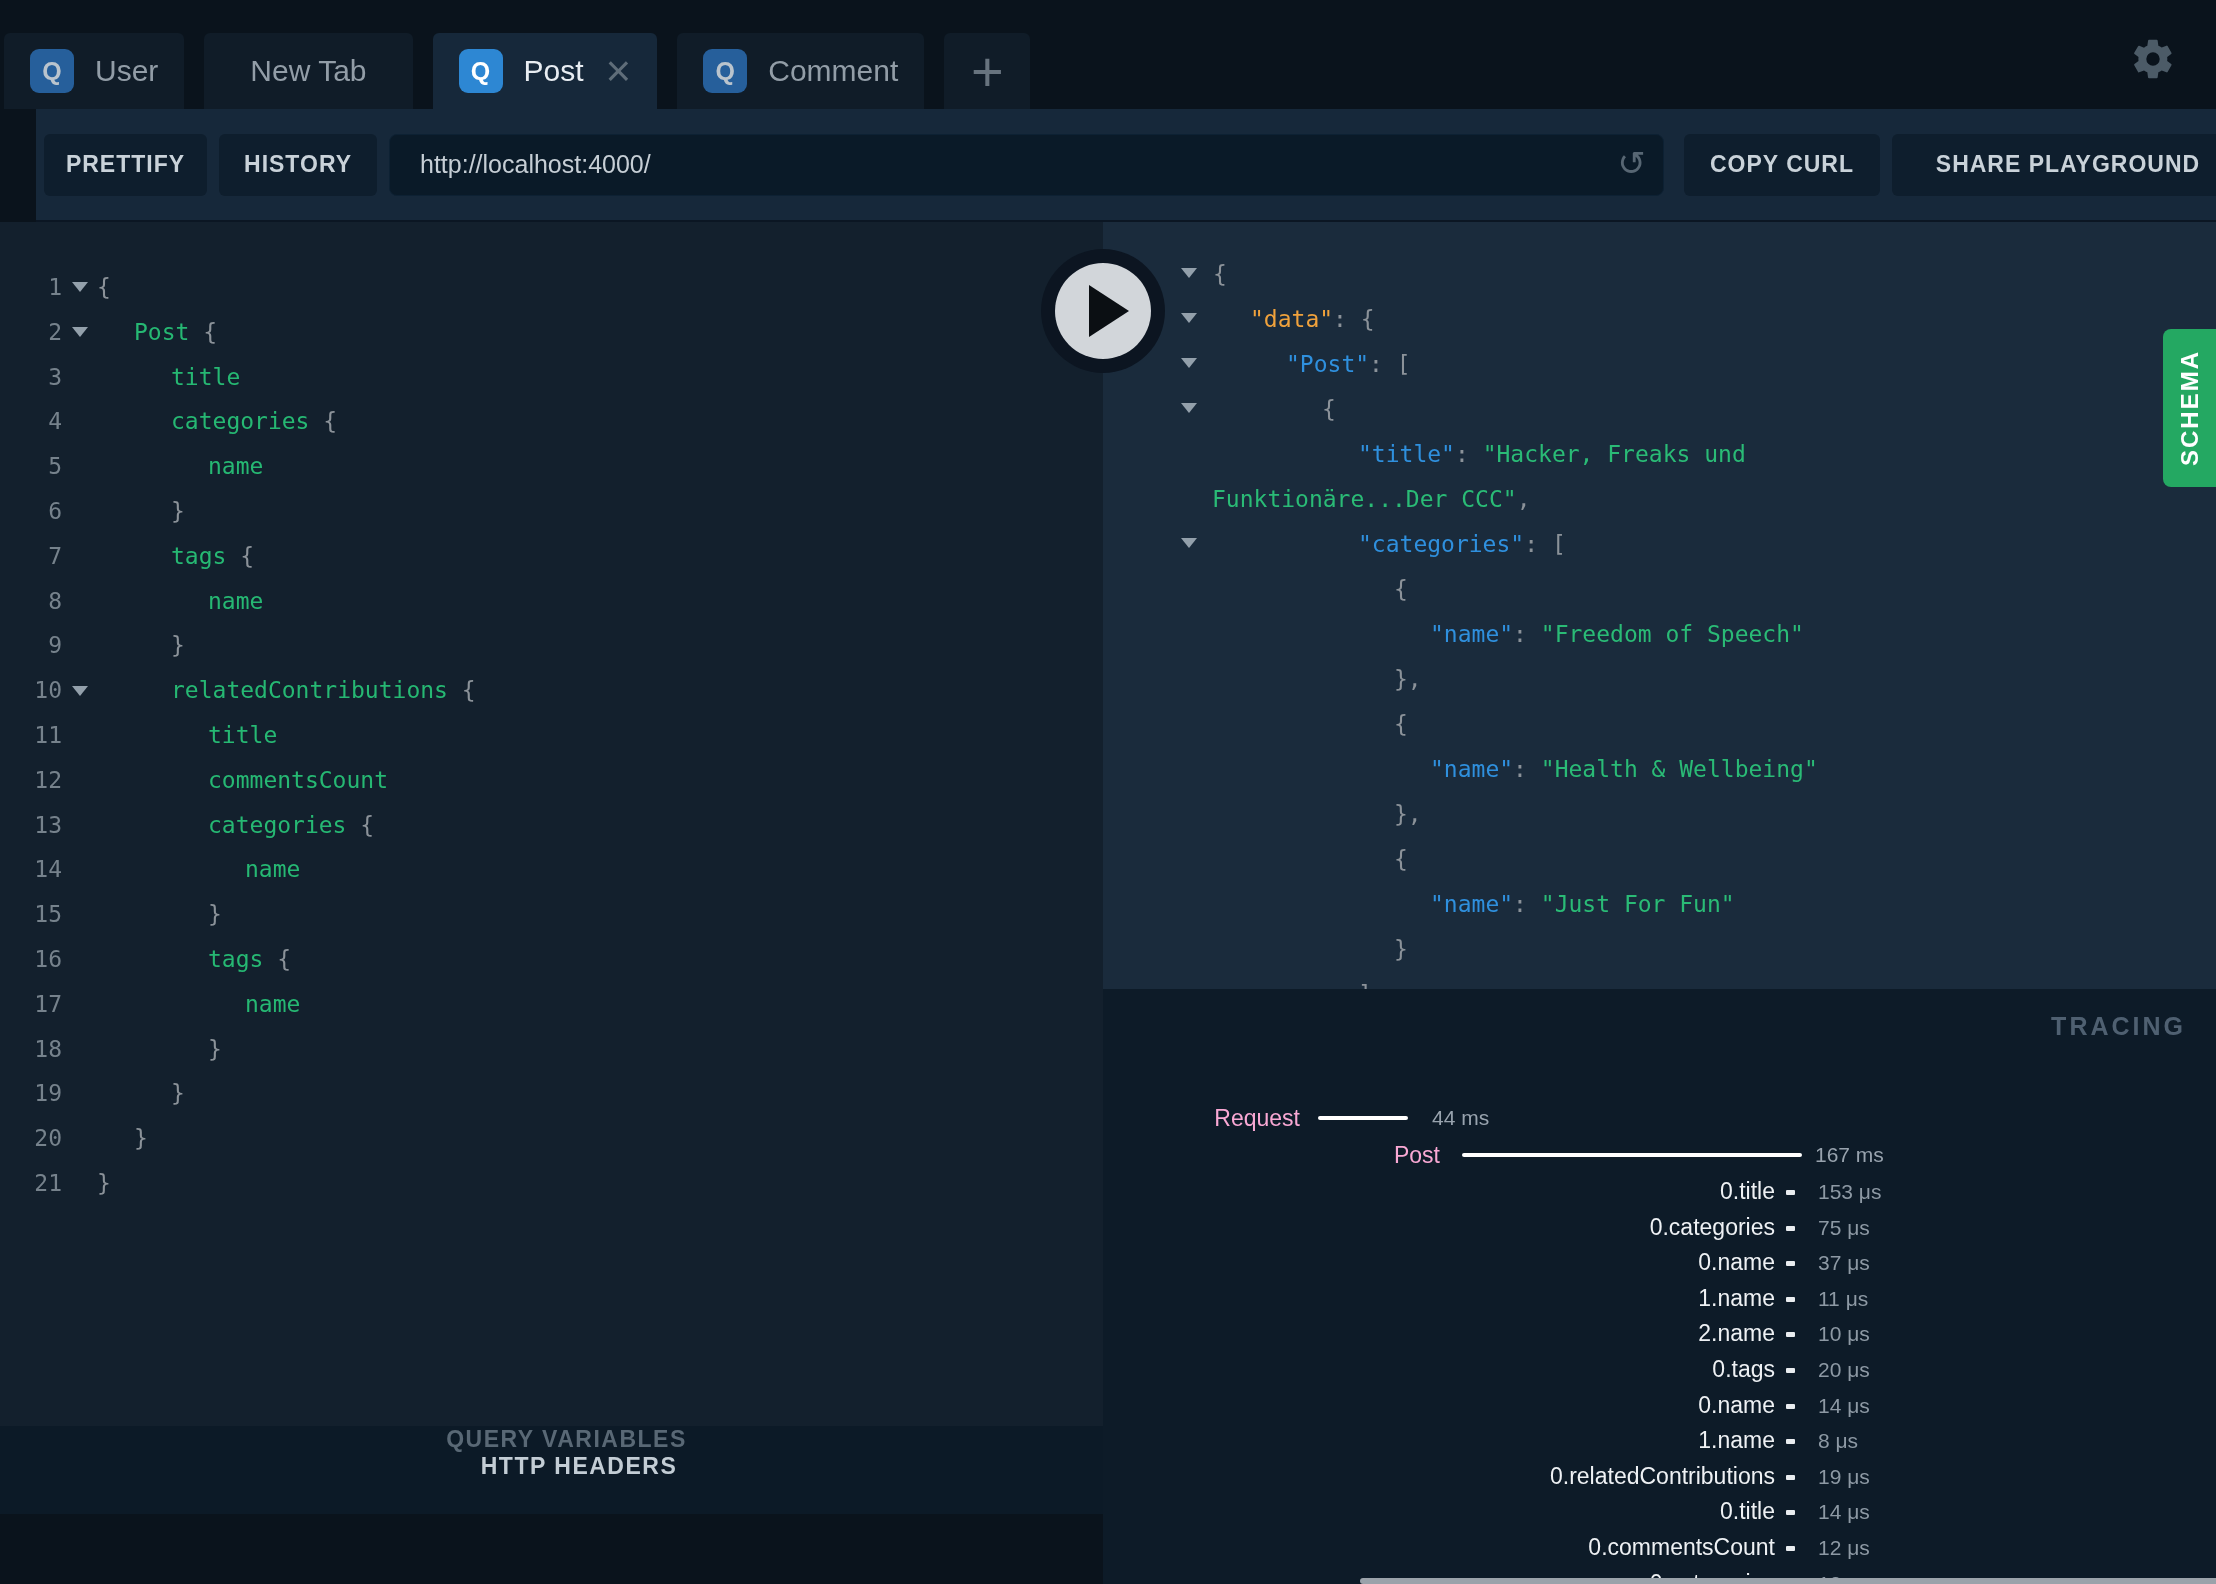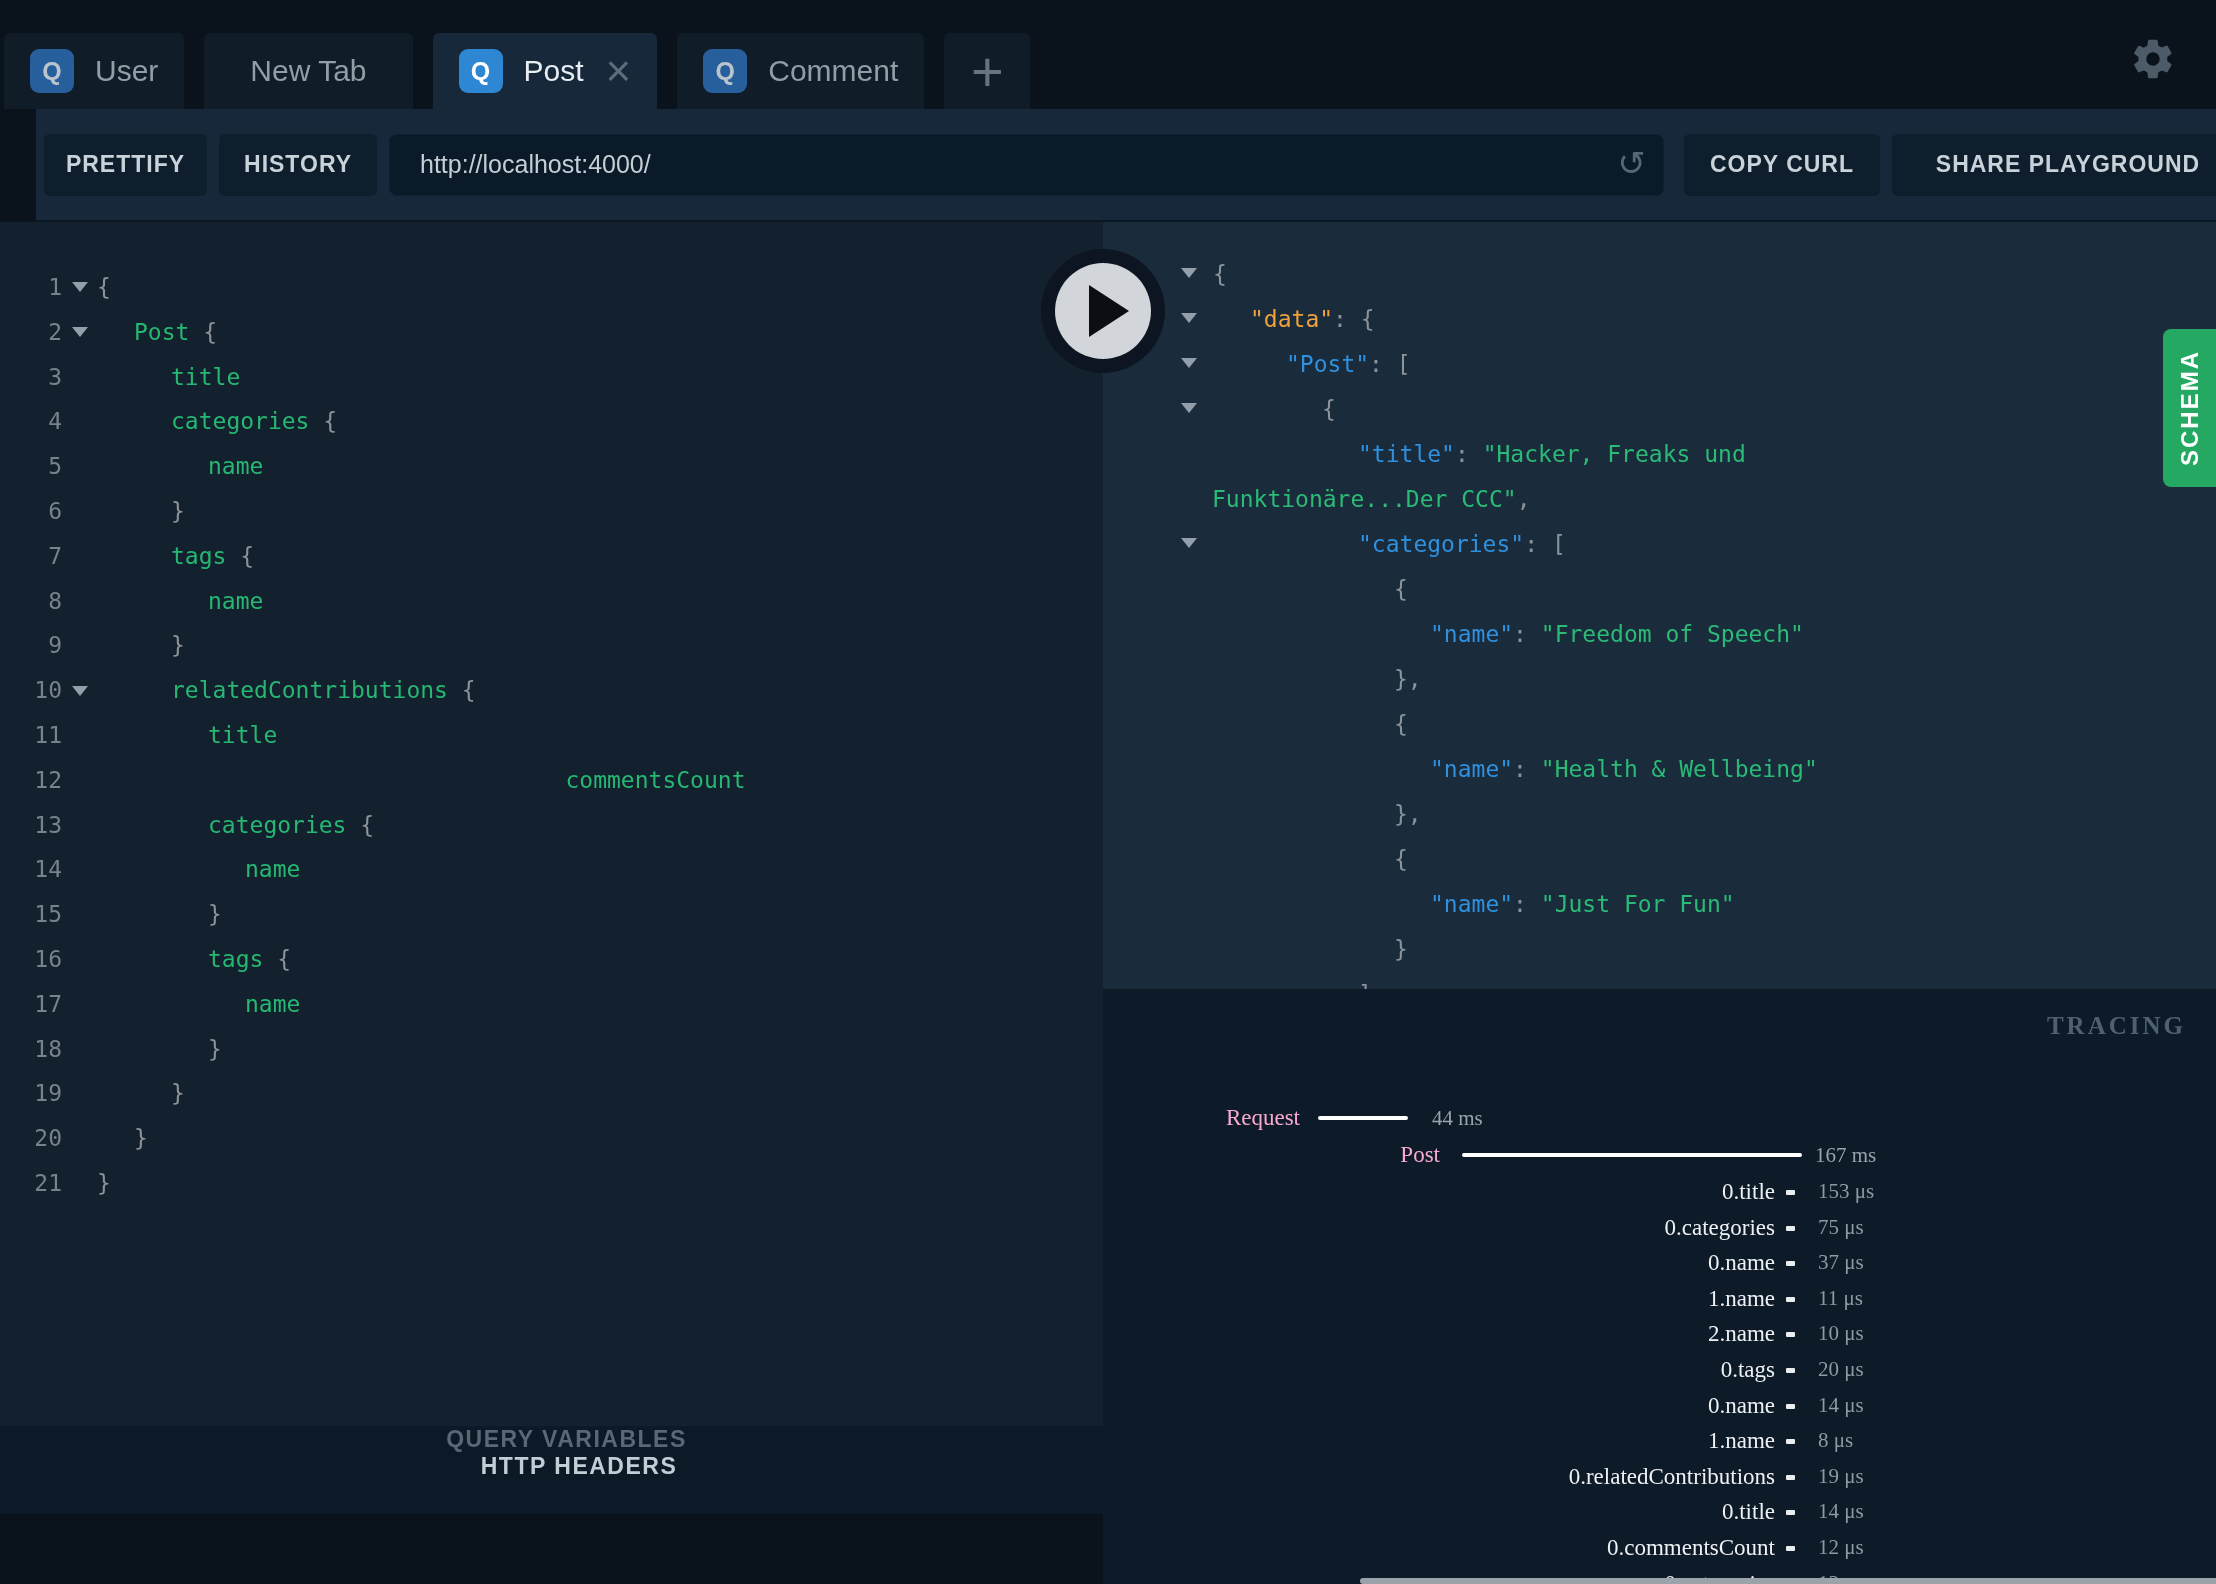--- a/index.html
+++ b/index.html
@@ -82,21 +82,21 @@
 
   
   .schema-tab { position:absolute; right:0; top:107px; width:53px; height:158px; background:#24a862;
                 border-radius:8px 0 0 8px; display:flex; align-items:center; justify-content:center;
                 cursor:pointer; }
   .schema-tab span { transform:rotate(-90deg); color:#ffffff; font-size:24px; font-weight:bold;
                      letter-spacing:2px; white-space:nowrap; }
 
   
   .tracing { position:absolute; left:1103px; top:767px; width:1113px; height:595px; background:#0d1b28;
-             overflow:hidden;font-family:Liberation Serif, serif; }
+             overflow:hidden; }
   .tr-title { position:absolute; top:23px; right:30px; color:#4f6071; font-size:25px; font-weight:bold;
               letter-spacing:3px; }
   .tr-spans { position:absolute; left:0; top:111px; width:1113px; }
   .tr-spanrow { position:relative; height:36.5px; }
   .tr-slabel { position:absolute; top:0; height:36.5px; line-height:36.5px; text-align:right;
                color:#f9a8d4; font-size:23px; left:0; }
   .tr-bar { position:absolute; top:16px; height:4px; background:#ffffff; border-radius:2px; }
   .tr-sval { position:absolute; top:0; height:36.5px; line-height:36.5px; color:#98a3ae; font-size:21px; }
   .tr-rows { position:absolute; left:0; top:185px; width:1113px; }
   .tr-row { position:relative; height:35.6px; }
@@ -155,21 +155,21 @@
       <div class="eline"><span class="lnum">2</span><span class="lfold"><span class="tri"></span></span><span class="lcode" style="padding-left: 37px;"><span class="tk-f">Post </span><span class="tk-p">{</span></span></div>
       <div class="eline"><span class="lnum">3</span><span class="lfold"></span><span class="lcode" style="padding-left: 74px;"><span class="tk-f">title</span></span></div>
       <div class="eline"><span class="lnum">4</span><span class="lfold"></span><span class="lcode" style="padding-left: 74px;"><span class="tk-f">categories </span><span class="tk-p">{</span></span></div>
       <div class="eline"><span class="lnum">5</span><span class="lfold"></span><span class="lcode" style="padding-left: 111px;"><span class="tk-f">name</span></span></div>
       <div class="eline"><span class="lnum">6</span><span class="lfold"></span><span class="lcode" style="padding-left: 74px;"><span class="tk-p">}</span></span></div>
       <div class="eline"><span class="lnum">7</span><span class="lfold"></span><span class="lcode" style="padding-left: 74px;"><span class="tk-f">tags </span><span class="tk-p">{</span></span></div>
       <div class="eline"><span class="lnum">8</span><span class="lfold"></span><span class="lcode" style="padding-left: 111px;"><span class="tk-f">name</span></span></div>
       <div class="eline"><span class="lnum">9</span><span class="lfold"></span><span class="lcode" style="padding-left: 74px;"><span class="tk-p">}</span></span></div>
       <div class="eline"><span class="lnum">10</span><span class="lfold"><span class="tri"></span></span><span class="lcode" style="padding-left: 74px;"><span class="tk-f">relatedContributions </span><span class="tk-p">{</span></span></div>
       <div class="eline"><span class="lnum">11</span><span class="lfold"></span><span class="lcode" style="padding-left: 111px;"><span class="tk-f">title</span></span></div>
-      <div class="eline"><span class="lnum">12</span><span class="lfold"></span><span class="lcode" style="padding-left: 111px; text-align: center;"><span class="tk-f">commentsCount</span></span></div>
+      <div class="eline"><span class="lnum">12</span><span class="lfold"></span><span class="lcode" style="padding-left: 111px;"><span class="tk-f">commentsCount</span></span></div>
       <div class="eline"><span class="lnum">13</span><span class="lfold"></span><span class="lcode" style="padding-left: 111px;"><span class="tk-f">categories </span><span class="tk-p">{</span></span></div>
       <div class="eline"><span class="lnum">14</span><span class="lfold"></span><span class="lcode" style="padding-left: 148px;"><span class="tk-f">name</span></span></div>
       <div class="eline"><span class="lnum">15</span><span class="lfold"></span><span class="lcode" style="padding-left: 111px;"><span class="tk-p">}</span></span></div>
       <div class="eline"><span class="lnum">16</span><span class="lfold"></span><span class="lcode" style="padding-left: 111px;"><span class="tk-f">tags </span><span class="tk-p">{</span></span></div>
       <div class="eline"><span class="lnum">17</span><span class="lfold"></span><span class="lcode" style="padding-left: 148px;"><span class="tk-f">name</span></span></div>
       <div class="eline"><span class="lnum">18</span><span class="lfold"></span><span class="lcode" style="padding-left: 111px;"><span class="tk-p">}</span></span></div>
       <div class="eline"><span class="lnum">19</span><span class="lfold"></span><span class="lcode" style="padding-left: 74px;"><span class="tk-p">}</span></span></div>
       <div class="eline"><span class="lnum">20</span><span class="lfold"></span><span class="lcode" style="padding-left: 37px;"><span class="tk-p">}</span></span></div>
       <div class="eline"><span class="lnum">21</span><span class="lfold"></span><span class="lcode" style="padding-left: 0px;"><span class="tk-p">}</span></span></div>
     </div>

